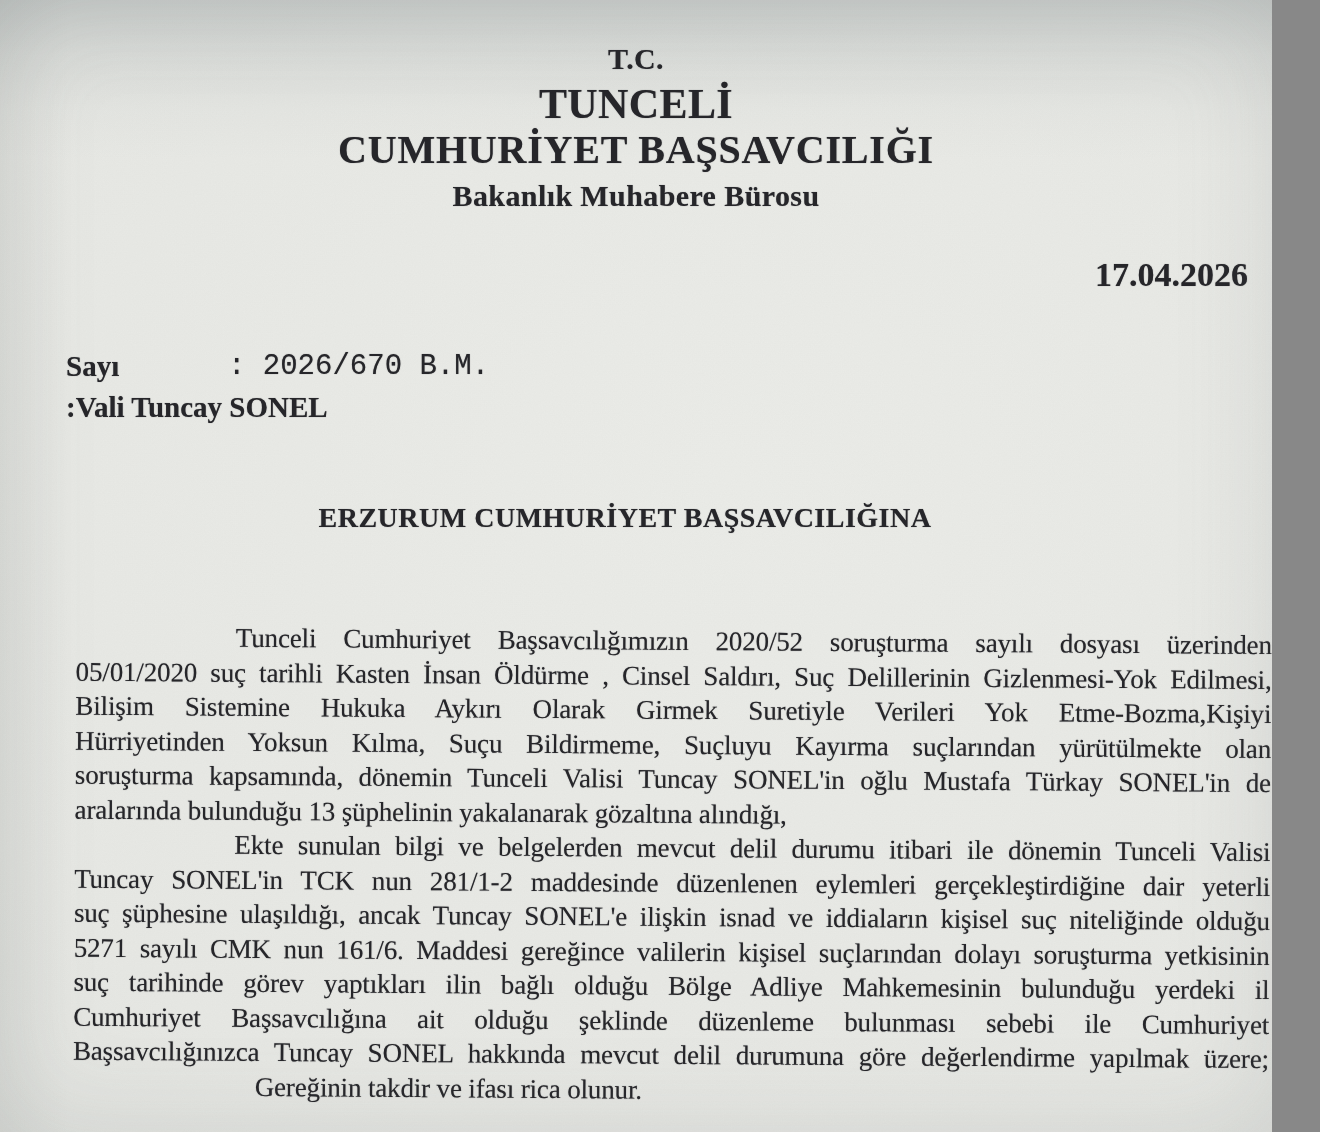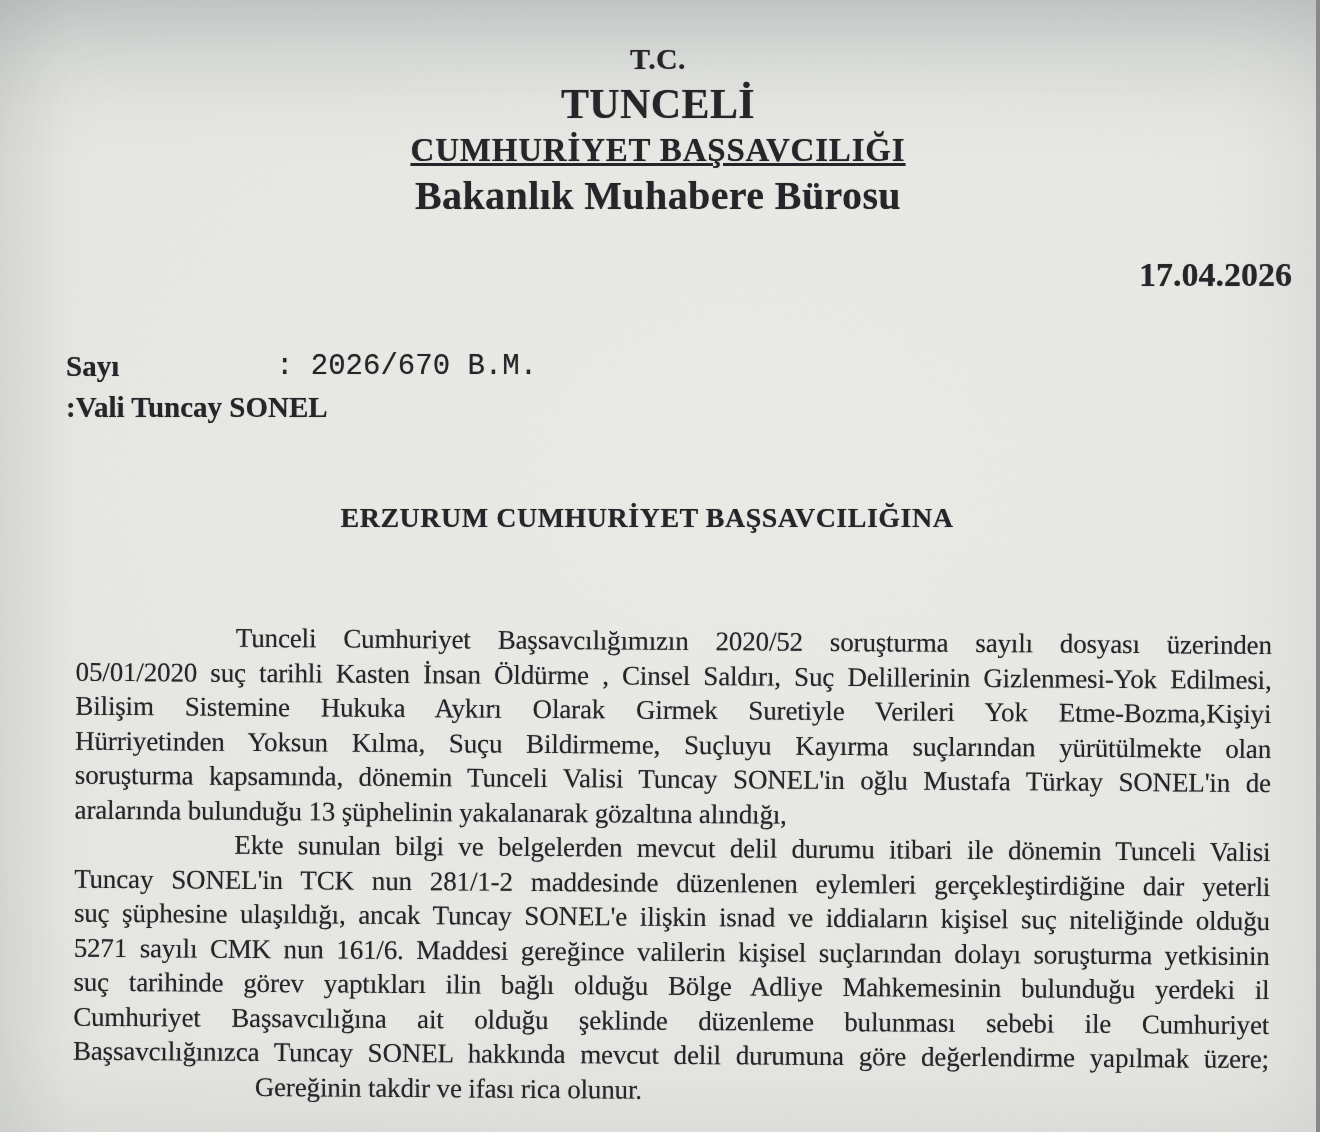--- a/index.html
+++ b/index.html
@@ -9,55 +9,54 @@
     width: 1272px;
     height: 1132px;
     overflow: hidden;
     font-family: "Liberation Serif", "DejaVu Serif", serif;
     color: #26262a;
     background:
       linear-gradient(180deg, rgba(104,116,120,0.24) 0px, rgba(104,116,120,0.11) 55px, rgba(104,116,120,0.03) 110px, rgba(0,0,0,0) 160px),
       linear-gradient(90deg, rgba(120,125,122,0.08) 0px, rgba(0,0,0,0) 70px),
       radial-gradient(140% 120% at 58% 42%, #ebece8 0%, #e7e8e4 50%, #dfe1dd 82%, #d4d7d4 100%);
     text-shadow: 0 0 1px rgba(35,35,40,0.5);
-    padding-left: 44px;
   }
   .page::after {
     content: "";
     position: absolute; inset: 0;
     box-shadow: inset 0 0 100px rgba(108,114,114,0.16);
     pointer-events: none;
   }
   .grain { position: absolute; inset: 0; width: 100%; height: 100%; pointer-events: none; }
 
   .letterhead {
     position: absolute;
     top: 36px; left: 0; right: 0;
     text-align: center;
     font-weight: bold;
     letter-spacing: 0.4px;
   }
   .lh-1 { font-size: 30px; line-height: 46px; }
   .lh-2 { font-size: 42px; line-height: 45px; }
-  .lh-3 { font-size: 33px; line-height: 46px; letter-spacing: 0.8px; text-decoration: underline; }
-  .lh-4 { font-size: 40px; line-height: 46px; }
+  .lh-3 { font-size: 40px; line-height: 46px; letter-spacing: 0.8px; }
+  .lh-4 { font-size: 30px; line-height: 46px; }
 
   .doc-date {
     position: absolute;
     top: 256px; right: 24px;
     font-size: 34px;
     font-weight: bold;
   }
 
   .reference {
     position: absolute;
     top: 346px; left: 66px;
     font-size: 29px;
   }
-  .ref-row { display: flex; line-height: 41px; gap: 48px; }
+  .ref-row { display: flex; line-height: 41px; }
   .ref-label { width: 162px; font-weight: bold; }
   .ref-value.regular { font-weight: normal; font-family: Liberation Mono, monospace; }
   .ref-value.bold { font-weight: bold; }
 
   .addressee {
     position: absolute;
     top: 502px; left: 0; right: 22px;
     text-align: center;
     font-size: 28px;
     font-weight: bold;

